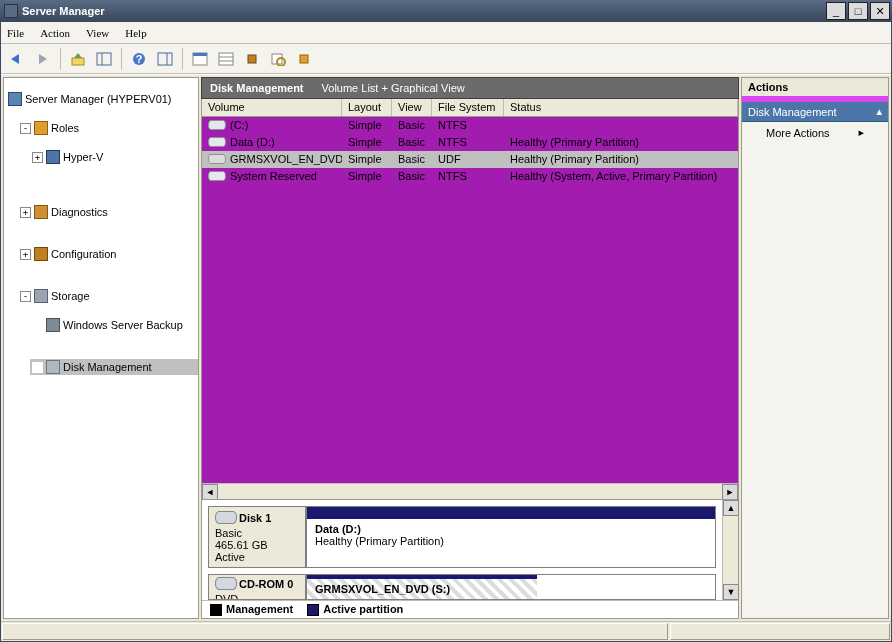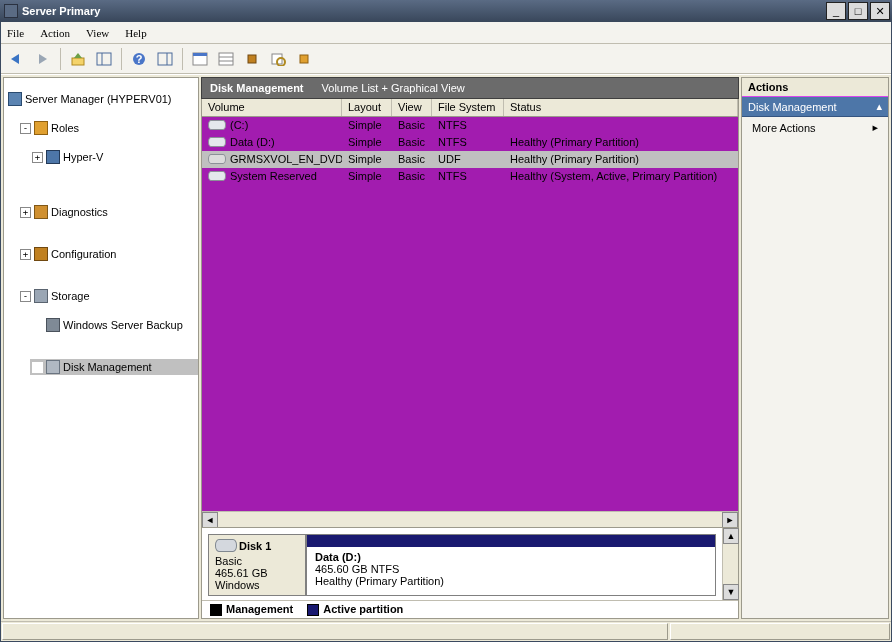--- a/index.html
+++ b/index.html
@@ -68,32 +68,32 @@
   .diskrow.cd .part-body { background:repeating-linear-gradient(45deg,#fff,#fff 4px,#ddd 4px,#ddd 8px); }
   .legend { border-top:1px solid #c0bdb0; padding:2px 8px; display:flex; gap:14px; align-items:center; }
   .swatch { width:12px; height:12px; border:1px solid #000; display:inline-block; vertical-align:middle; margin-right:4px; }
   .sw-unalloc { background:#000; }
   .sw-primary { background:#191970; }
   .vsb-strip { width:16px; background:#ece9d8; border-left:1px solid #c0bdb0; display:flex; flex-direction:column; justify-content:space-between; }
   .gview-wrap { display:flex; }
   .gview-inner { flex:1; overflow:hidden; }
   
   .actions-pane { width:148px; border:1px solid #9c9a8c; margin:2px 2px 2px 0; background:#f4f3ee; display:flex; flex-direction:column; }
-  .actions-head { background:#ece9d8; border-bottom:1px solid #d946ef; padding:3px 6px; font-weight:bold; }
+  .actions-head { background:#ece9d8; border-bottom:6px solid #d946ef; padding:3px 6px; font-weight:bold; }
   .actions-cat { background:#4d76a8; color:#fff; padding:3px 6px; display:flex; justify-content:space-between; align-items:center; border-bottom:1px solid #345480; }
-  .actions-item { padding:4px 10px; display:flex; justify-content:space-between; align-items:center; }
+  .actions-item { padding:4px 24px; display:flex; justify-content:space-between; align-items:center; }
   .statusbar { height:20px; background:#ece9d8; border-top:1px solid #c0bdb0; display:flex; }
   .statusbar .sseg { flex:1; border:1px solid #fff; border-right:1px solid #9c9a8c; border-bottom:1px solid #9c9a8c; margin:1px; }
 </style>
 </head>
 <body>
 
 <div class="titlebar">
   <span class="t-icon"></span>
-  <span class="t-title">Server Primary</span>
+  <span class="t-title">Server Manager</span>
   <div class="winbtns">
     <div class="wbtn">_</div>
     <div class="wbtn">□</div>
     <div class="wbtn">✕</div>
   </div>
 </div>
 
 <div class="inner-border">
   <div class="menubar">
     <span>File</span>
@@ -291,29 +291,38 @@
       </div>
 
       <div class="gview">
         <div class="gview-wrap">
           <div class="gview-inner">
             <div class="diskrow">
               <div class="diskhdr">
                 <div><span class="dicon"><span class="cyl"></span></span><span class="dname">Disk 1</span></div>
                 <div>Basic</div>
                 <div>465.61 GB</div>
-                <div>Windows</div>
+                <div>Active</div>
               </div>
               <div class="diskpart">
                 <div class="part-top"></div>
                 <div class="part-body">
                   <div class="pname">Data (D:)</div>
-                  <div>465.60 GB NTFS</div>
                   <div>Healthy (Primary Partition)</div>
                 </div>
+              </div>
+            </div>
+            <div class="diskrow cd" style="height:26px; overflow:hidden; margin-bottom:0;">
+              <div class="diskhdr" style="padding:2px 6px;">
+                <div><span class="dicon"><span class="cyl"></span></span><span class="dname">CD-ROM 0</span></div>
+                <div>DVD</div>
+              </div>
+              <div class="diskpart">
+                <div class="part-top"></div>
+                <div class="part-body"><span class="pname">GRMSXVOL_EN_DVD (S:)</span></div>
               </div>
             </div>
           </div>
           <div class="vsb-strip">
             <div class="sbarr">▲</div>
             <div class="sbarr">▼</div>
           </div>
         </div>
         <div class="legend">
           <span><span class="swatch sw-unalloc"></span><b>Management</b></span>

